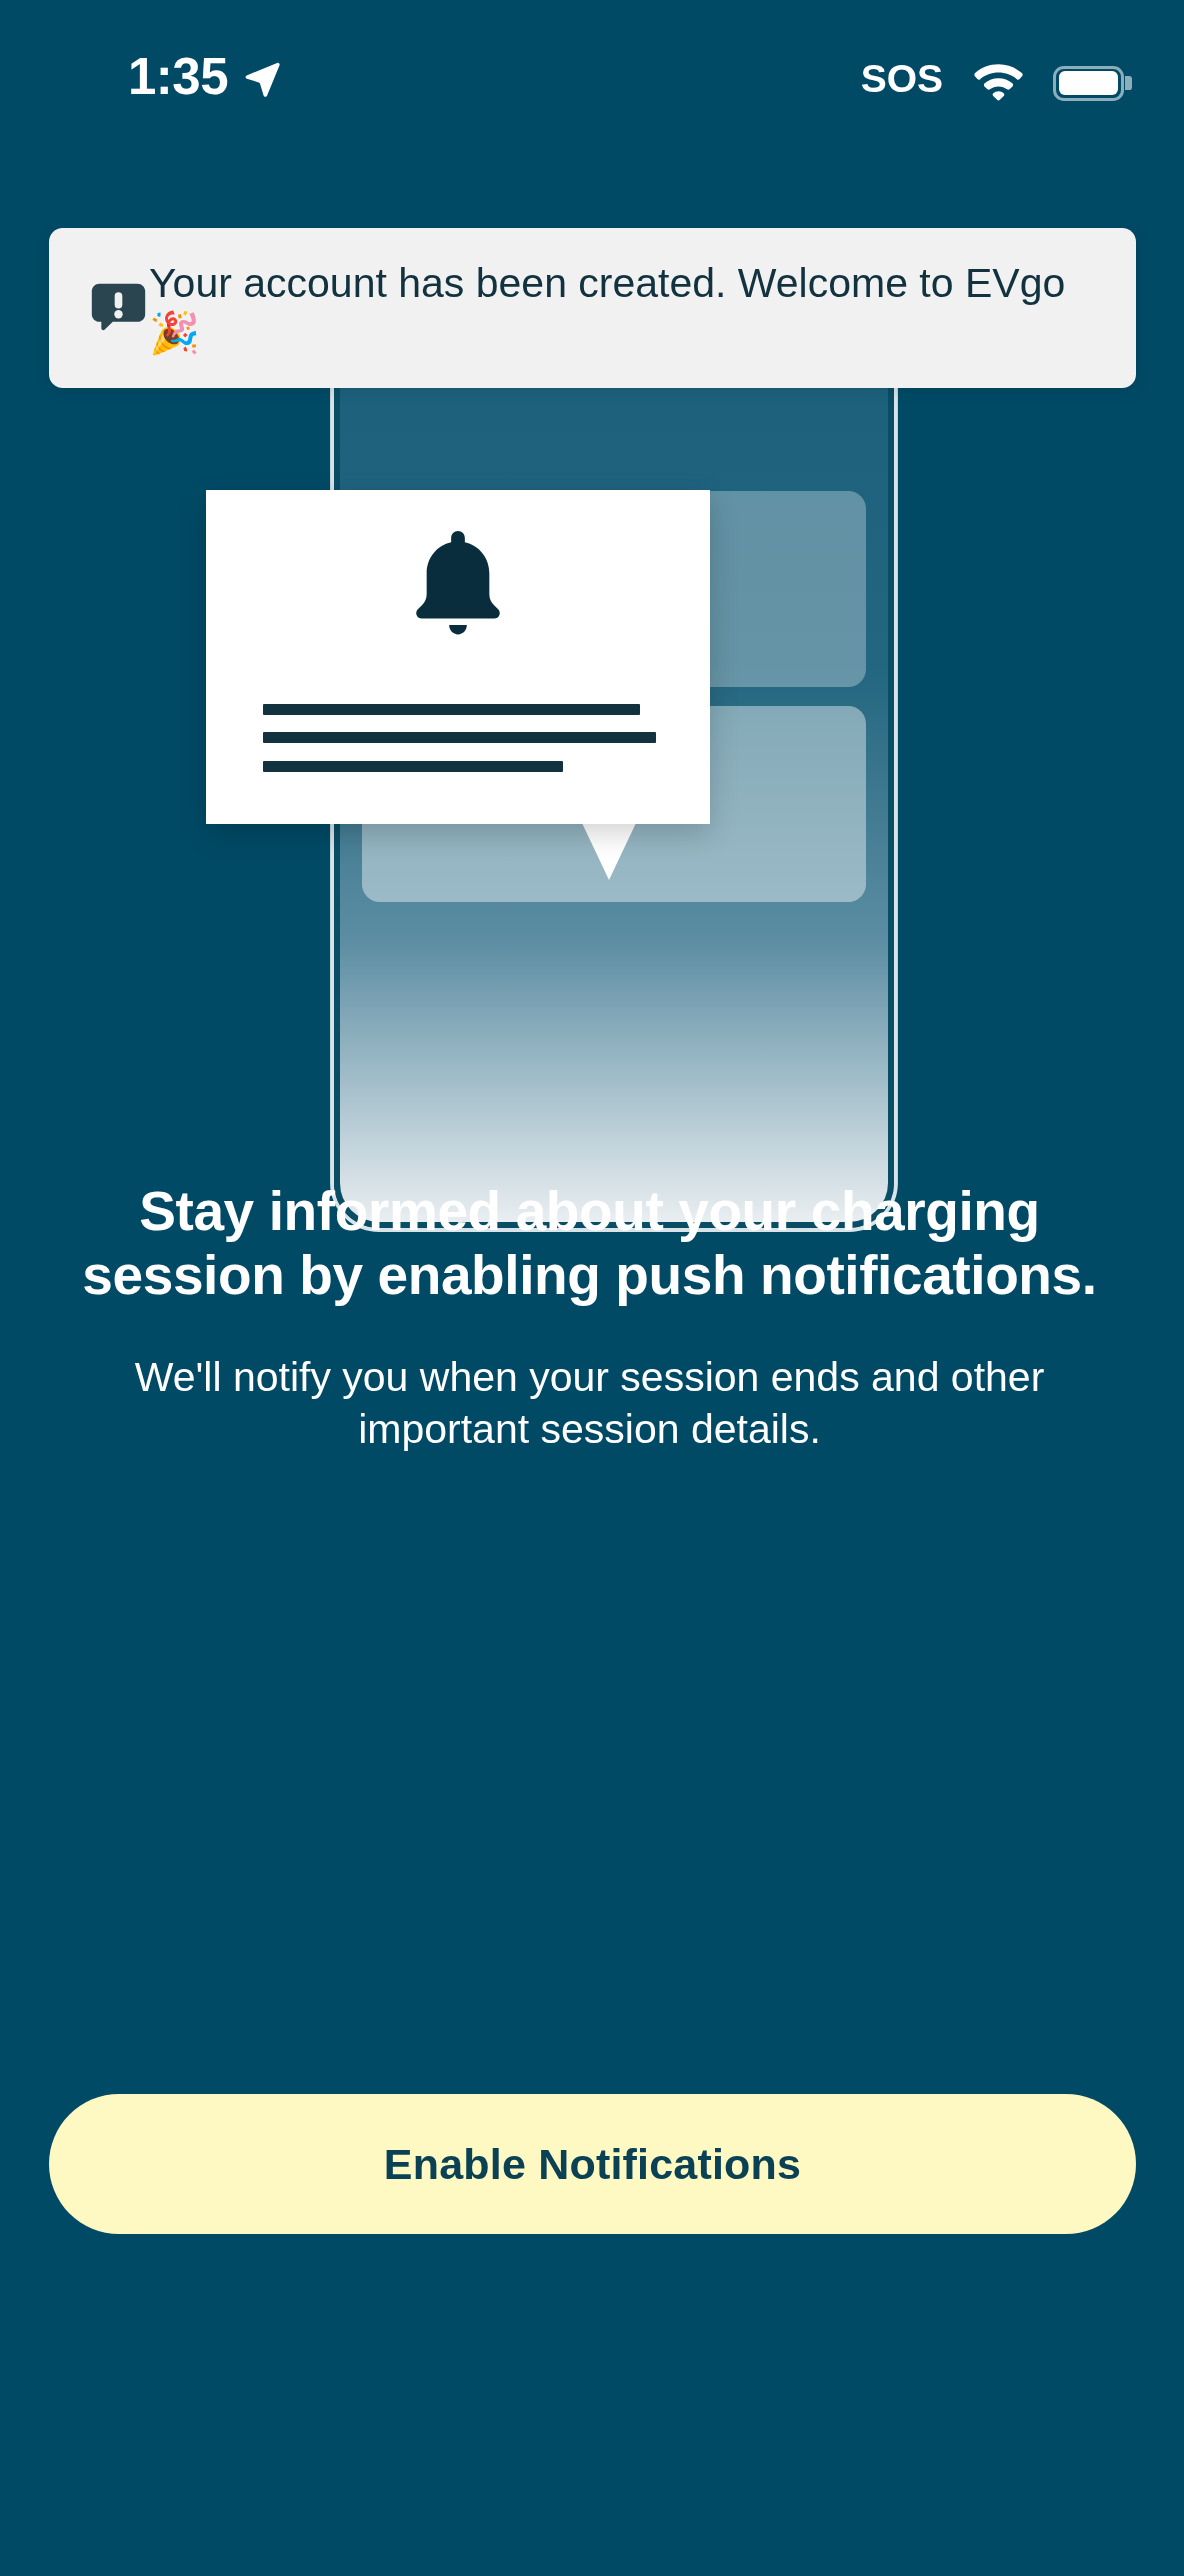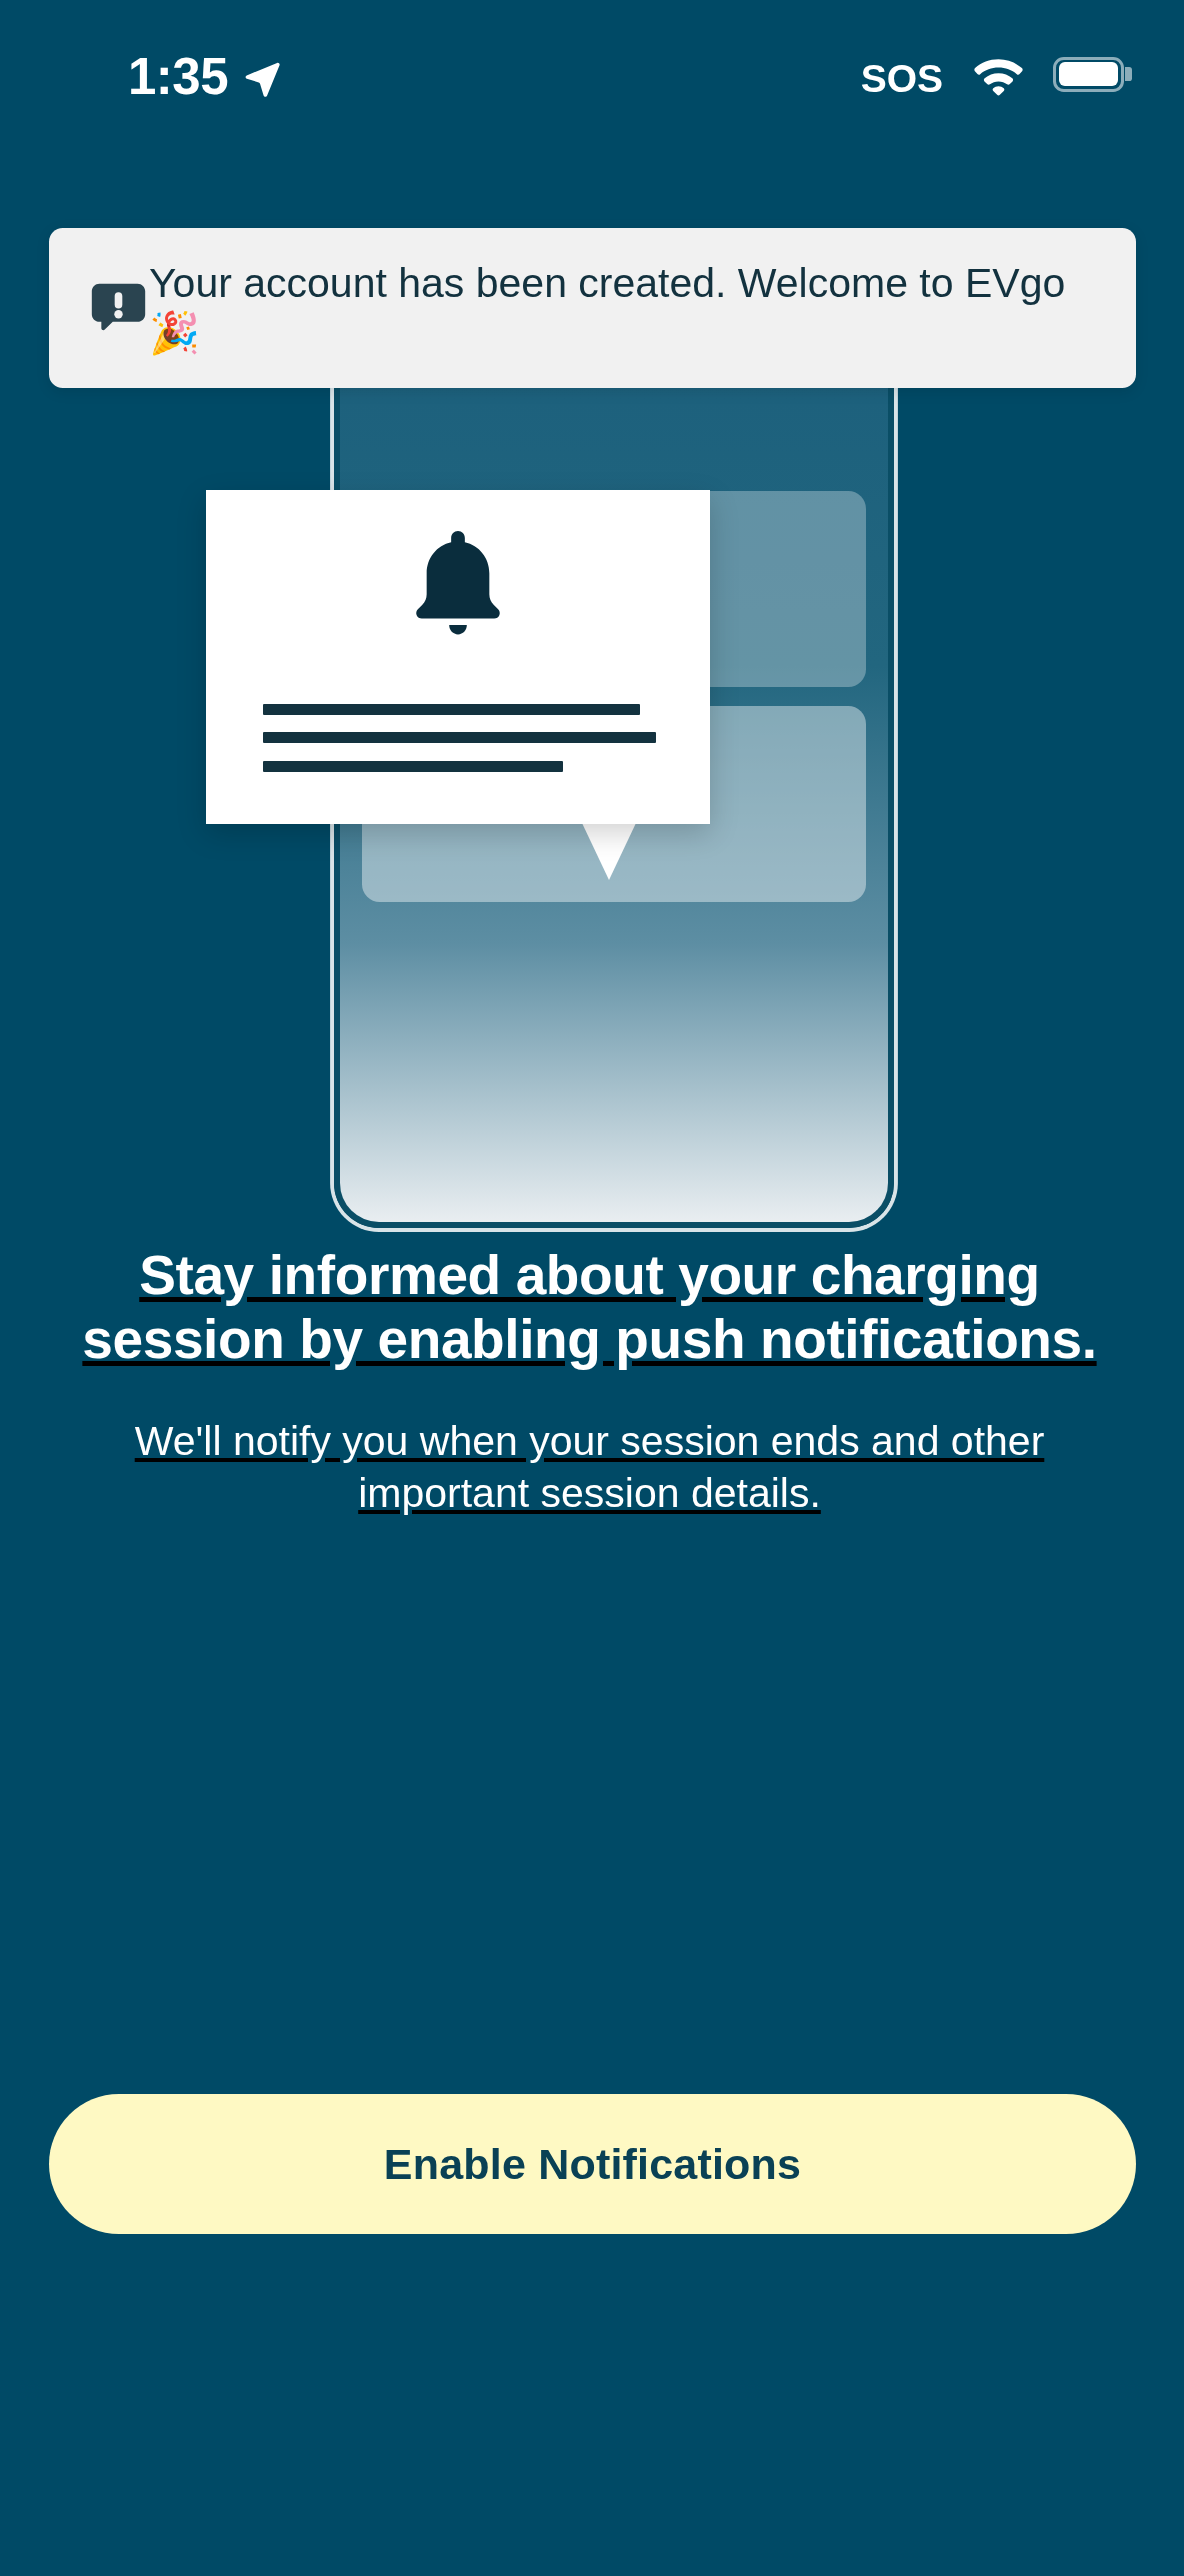--- a/index.html
+++ b/index.html
@@ -41,21 +41,21 @@
     font-size: 51px;
     font-weight: 600;
     letter-spacing: -0.5px;
     line-height: 1;
     color:#ffffff;
     padding-bottom: 3.9px;
   }
   .loc-arrow { width: 39px; height: 39px; display:block; }
   .status-right {
     display: flex;
-    align-items: flex-start;
+    align-items: flex-end;
     gap: 29.5px;
   }
   .sos-text {
     font-size: 39px;
     font-weight: 700;
     letter-spacing: 0px;
     color:#ffffff;
   }
   .wifi-icon { width: 51px; height: 39px; display:block; }
   .battery {
@@ -185,26 +185,25 @@
   .toast-text {
     font-size: 41px;
     line-height: 1.22;
     color: #13323f;
     font-weight: 400;
   }
 
   
   .copy {
     position: absolute;
-    top: 1243px;
+    top: 1179px;
     left: 0;
     width: 1179px;
     padding: 0 39px;
     text-align: center;
-    text-decoration: underline;
   }
   .headline {
     font-size: 55px;
     line-height: 1.17;
     font-weight: 700;
     color: #ffffff;
     letter-spacing: -0.4px;
   }
   .subcopy {
     margin-top: 43px;

